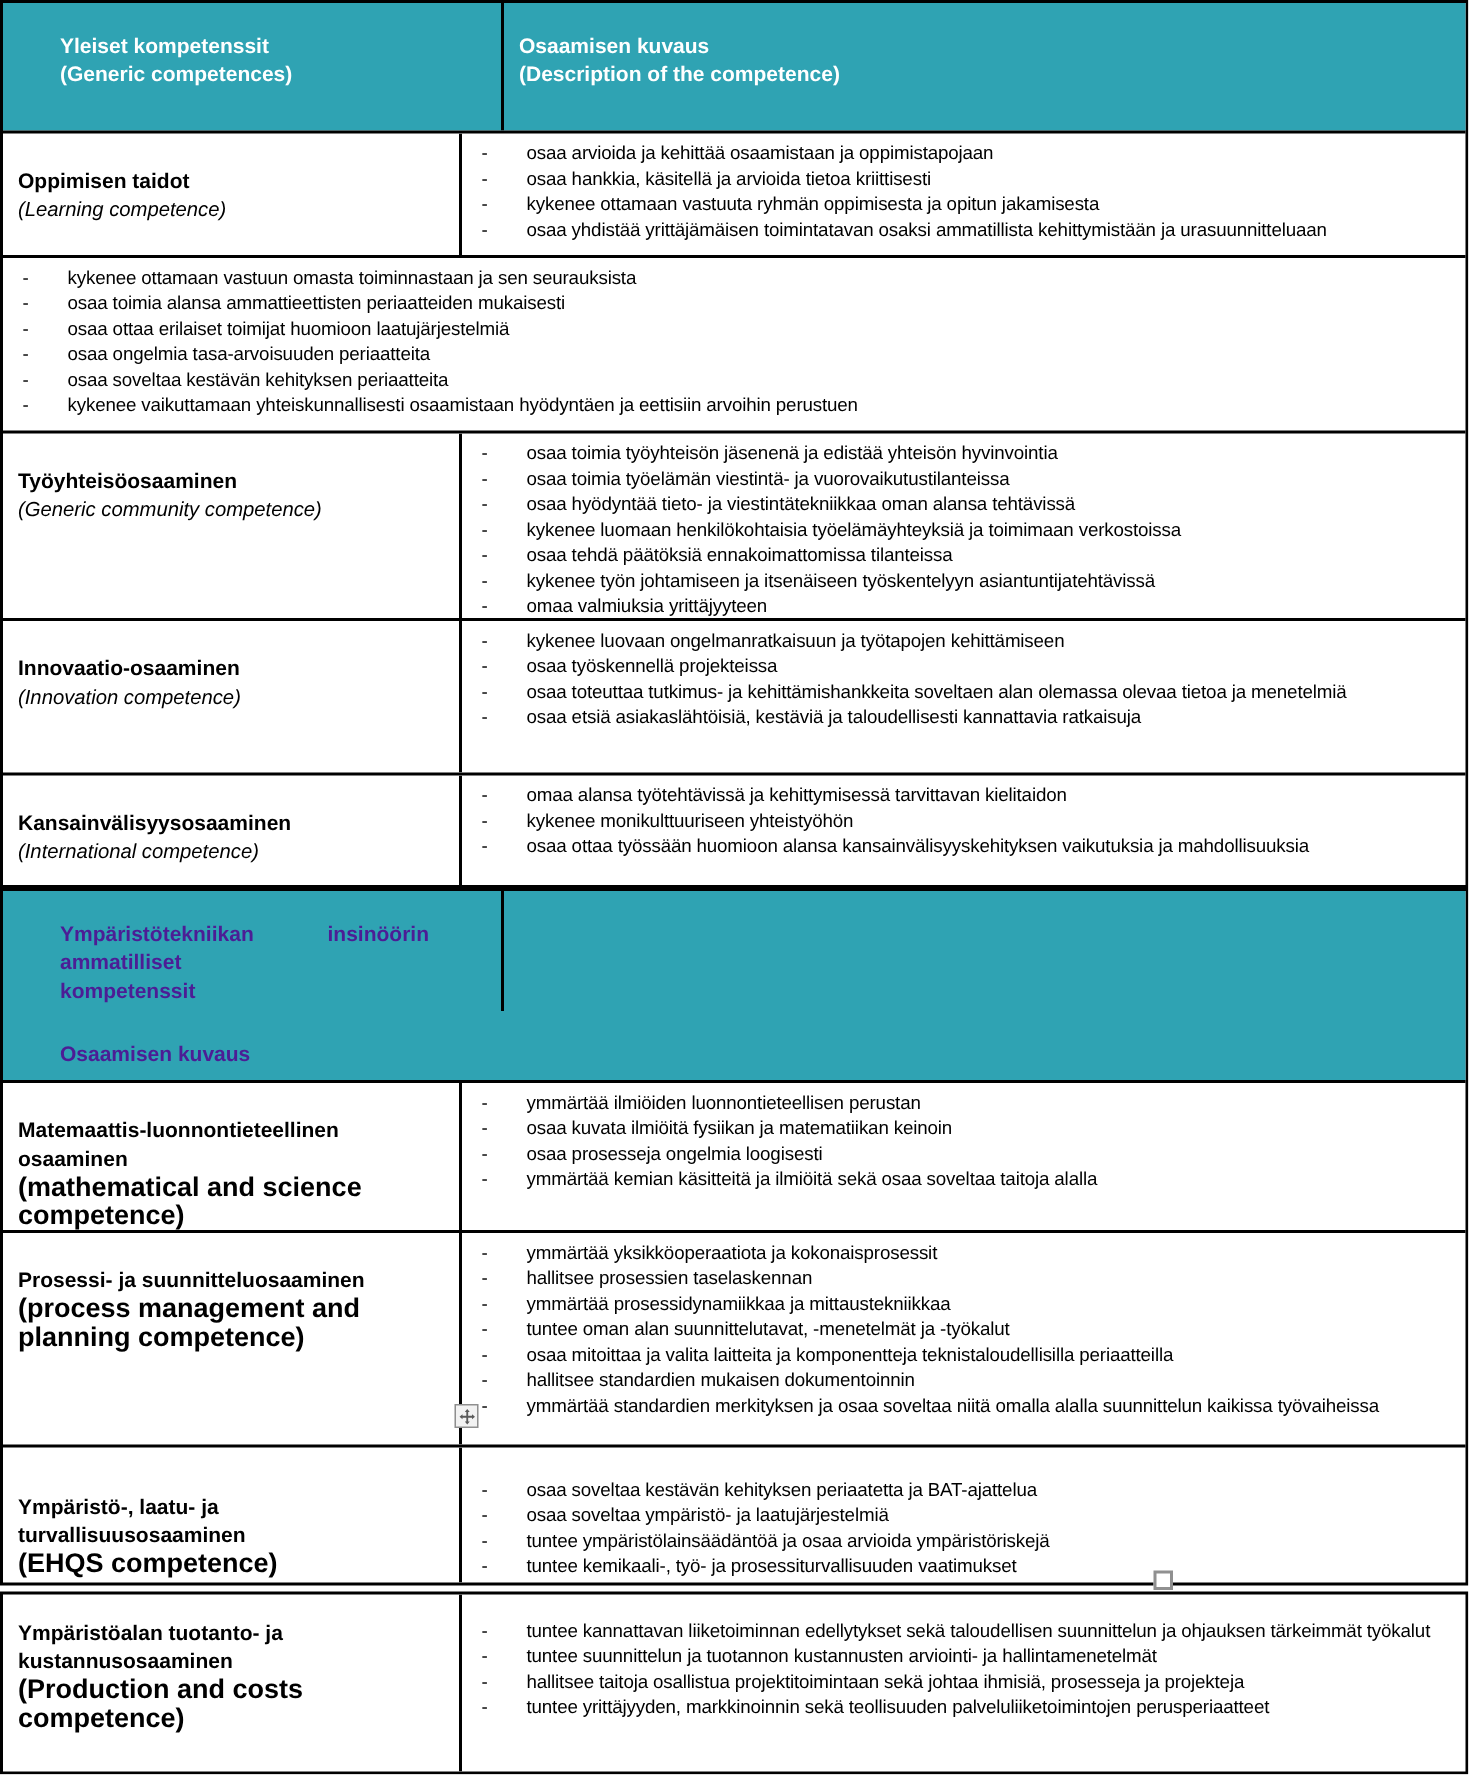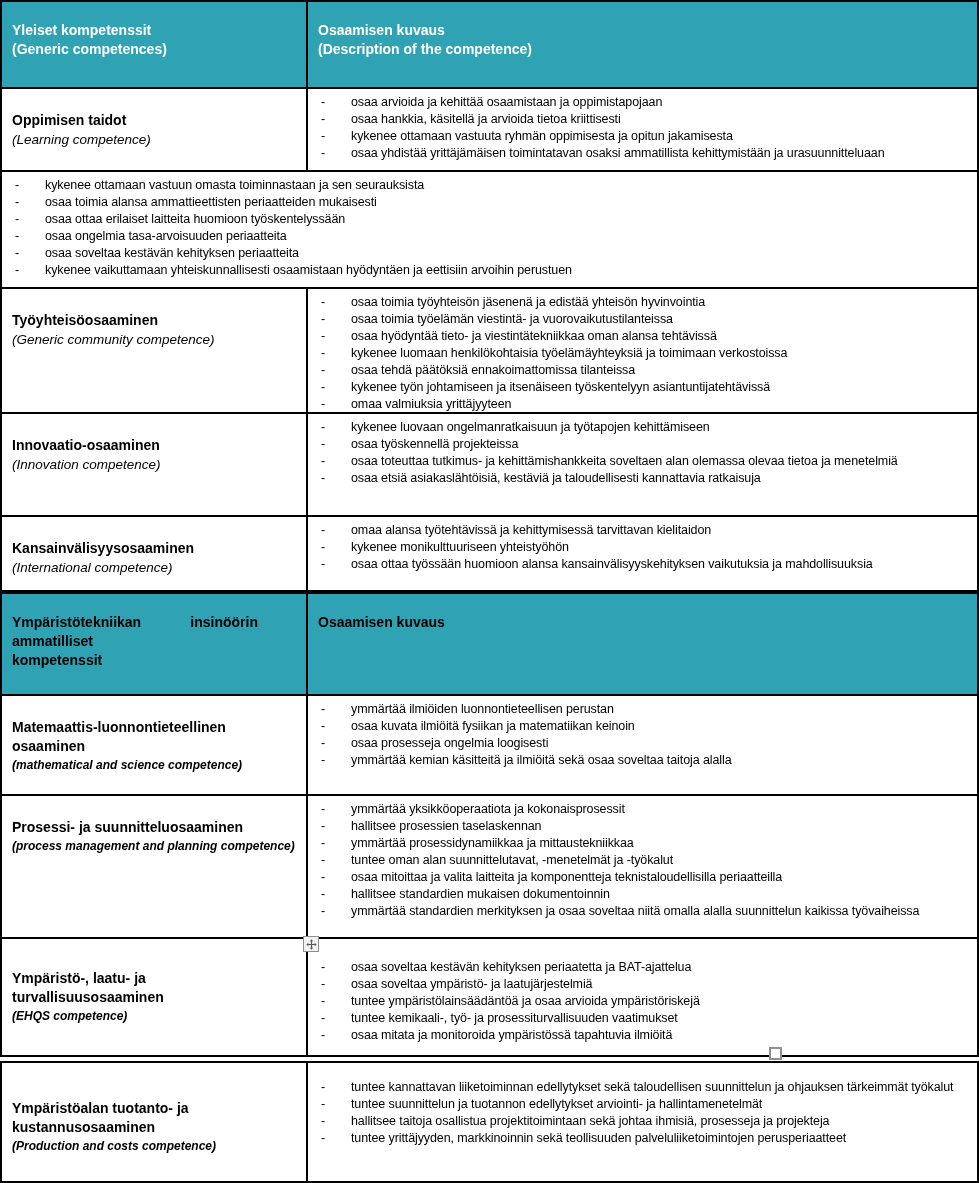--- a/index.html
+++ b/index.html
@@ -29,34 +29,34 @@
   .row + .row { border-top: 2px solid #000; }
   .row.fill { flex: 1 1 auto; }
   .cell { box-sizing: border-box; overflow: hidden; }
   .cell.left {
     width: 306px;
     flex: none;
     border-right: 2px solid #000;
     padding: 22px 8px 4px 10px;
   }
   .cell.right { flex: 1 1 auto; }
-  .row.header { color: #fff; }
+  .row.header { color: #fff; padding-left: 28px; }
   .row.header .cell { padding-top: 19px; }
   .hline { font-weight: bold; font-size: 14px; line-height: 19px; }
   .hline.justify {
     text-align: justify;
     text-align-last: justify;
     padding-right: 40px;
   }
   .fi {
     font-weight: bold;
     font-size: 14px;
     line-height: 19px;
   }
-  .en { font-size: 12px; line-height: 19px; font-style: italic; }
+  .en { font-size: 18px; line-height: 19px; }
   .en.en-italic { font-style: italic; font-weight: normal; font-size: 13.5px; }
   .en.en-bold { font-weight: bold; }
   .en.gapped { }
   .bullets {
     padding: 5px 8px 2px 13px;
     font-size: 12.5px;
     line-height: 17px;
     letter-spacing: -0.1px;
   }
   .bullet { display: flex; }
@@ -125,21 +125,21 @@
               <div class="bullet">
                 <span class="dash">-</span>
                 <span class="btext">kykenee ottamaan vastuun omasta toiminnastaan ja sen seurauksista</span>
               </div>
               <div class="bullet">
                 <span class="dash">-</span>
                 <span class="btext">osaa toimia alansa ammattieettisten periaatteiden mukaisesti</span>
               </div>
               <div class="bullet">
                 <span class="dash">-</span>
-                <span class="btext">osaa ottaa erilaiset laitteita huomioon työskentelyssään</span>
+                <span class="btext">osaa ottaa erilaiset toimijat huomioon laatujärjestelmiä</span>
               </div>
               <div class="bullet">
                 <span class="dash">-</span>
                 <span class="btext">osaa ongelmia tasa-arvoisuuden periaatteita</span>
               </div>
               <div class="bullet">
                 <span class="dash">-</span>
                 <span class="btext">osaa soveltaa kestävän kehityksen periaatteita</span>
               </div>
               <div class="bullet">
@@ -230,21 +230,21 @@
               </div>
               <div class="bullet">
                 <span class="dash">-</span>
                 <span class="btext">osaa ottaa työssään huomioon alansa kansainvälisyyskehityksen vaikutuksia ja mahdollisuuksia</span>
               </div>
             </div>
           </div>
         </div>
       </div>
       <div class="tbl" style="top: 592px; height: 465px;">
-        <div class="row header" style="height: 100px; background: rgb(47, 163, 179); color: #000000;">
+        <div class="row header" style="height: 126px; background: rgb(47, 163, 179); color: #4c1d95; flex-direction: column;">
           <div class="cell left">
             <div class="hline justify">Ympäristötekniikan insinöörin</div>
             <div class="hline">ammatilliset</div>
             <div class="hline">kompetenssit</div>
           </div>
           <div class="cell right" style="padding-left: 10px;">
             <div class="hline">Osaamisen kuvaus</div>
           </div>
         </div>
         <div class="row" style="height: 100px;">
@@ -337,33 +337,33 @@
               <div class="bullet">
                 <span class="dash">-</span>
                 <span class="btext">osaa mitata ja monitoroida ympäristössä tapahtuvia ilmiöitä</span>
               </div>
             </div>
           </div>
         </div>
       </div>
       <div class="tbl" style="top: 1061px; height: 122px;">
         <div class="row fill">
-          <div class="cell left" style="padding-top: 36px;">
+          <div class="cell left" style="padding-top: 16px;">
             <div class="fi">Ympäristöalan tuotanto- ja kustannusosaaminen</div>
             <div class="en en-bold gapped">(Production and costs competence)</div>
           </div>
           <div class="cell right">
             <div class="bullets" style="padding-top: 16px;">
               <div class="bullet">
                 <span class="dash">-</span>
                 <span class="btext">tuntee kannattavan liiketoiminnan edellytykset sekä taloudellisen suunnittelun ja ohjauksen tärkeimmät työkalut</span>
               </div>
               <div class="bullet">
                 <span class="dash">-</span>
-                <span class="btext">tuntee suunnittelun ja tuotannon edellytykset arviointi- ja hallintamenetelmät</span>
+                <span class="btext">tuntee suunnittelun ja tuotannon kustannusten arviointi- ja hallintamenetelmät</span>
               </div>
               <div class="bullet">
                 <span class="dash">-</span>
                 <span class="btext">hallitsee taitoja osallistua projektitoimintaan sekä johtaa ihmisiä, prosesseja ja projekteja</span>
               </div>
               <div class="bullet">
                 <span class="dash">-</span>
                 <span class="btext">tuntee yrittäjyyden, markkinoinnin sekä teollisuuden palveluliiketoimintojen perusperiaatteet</span>
               </div>
             </div>

